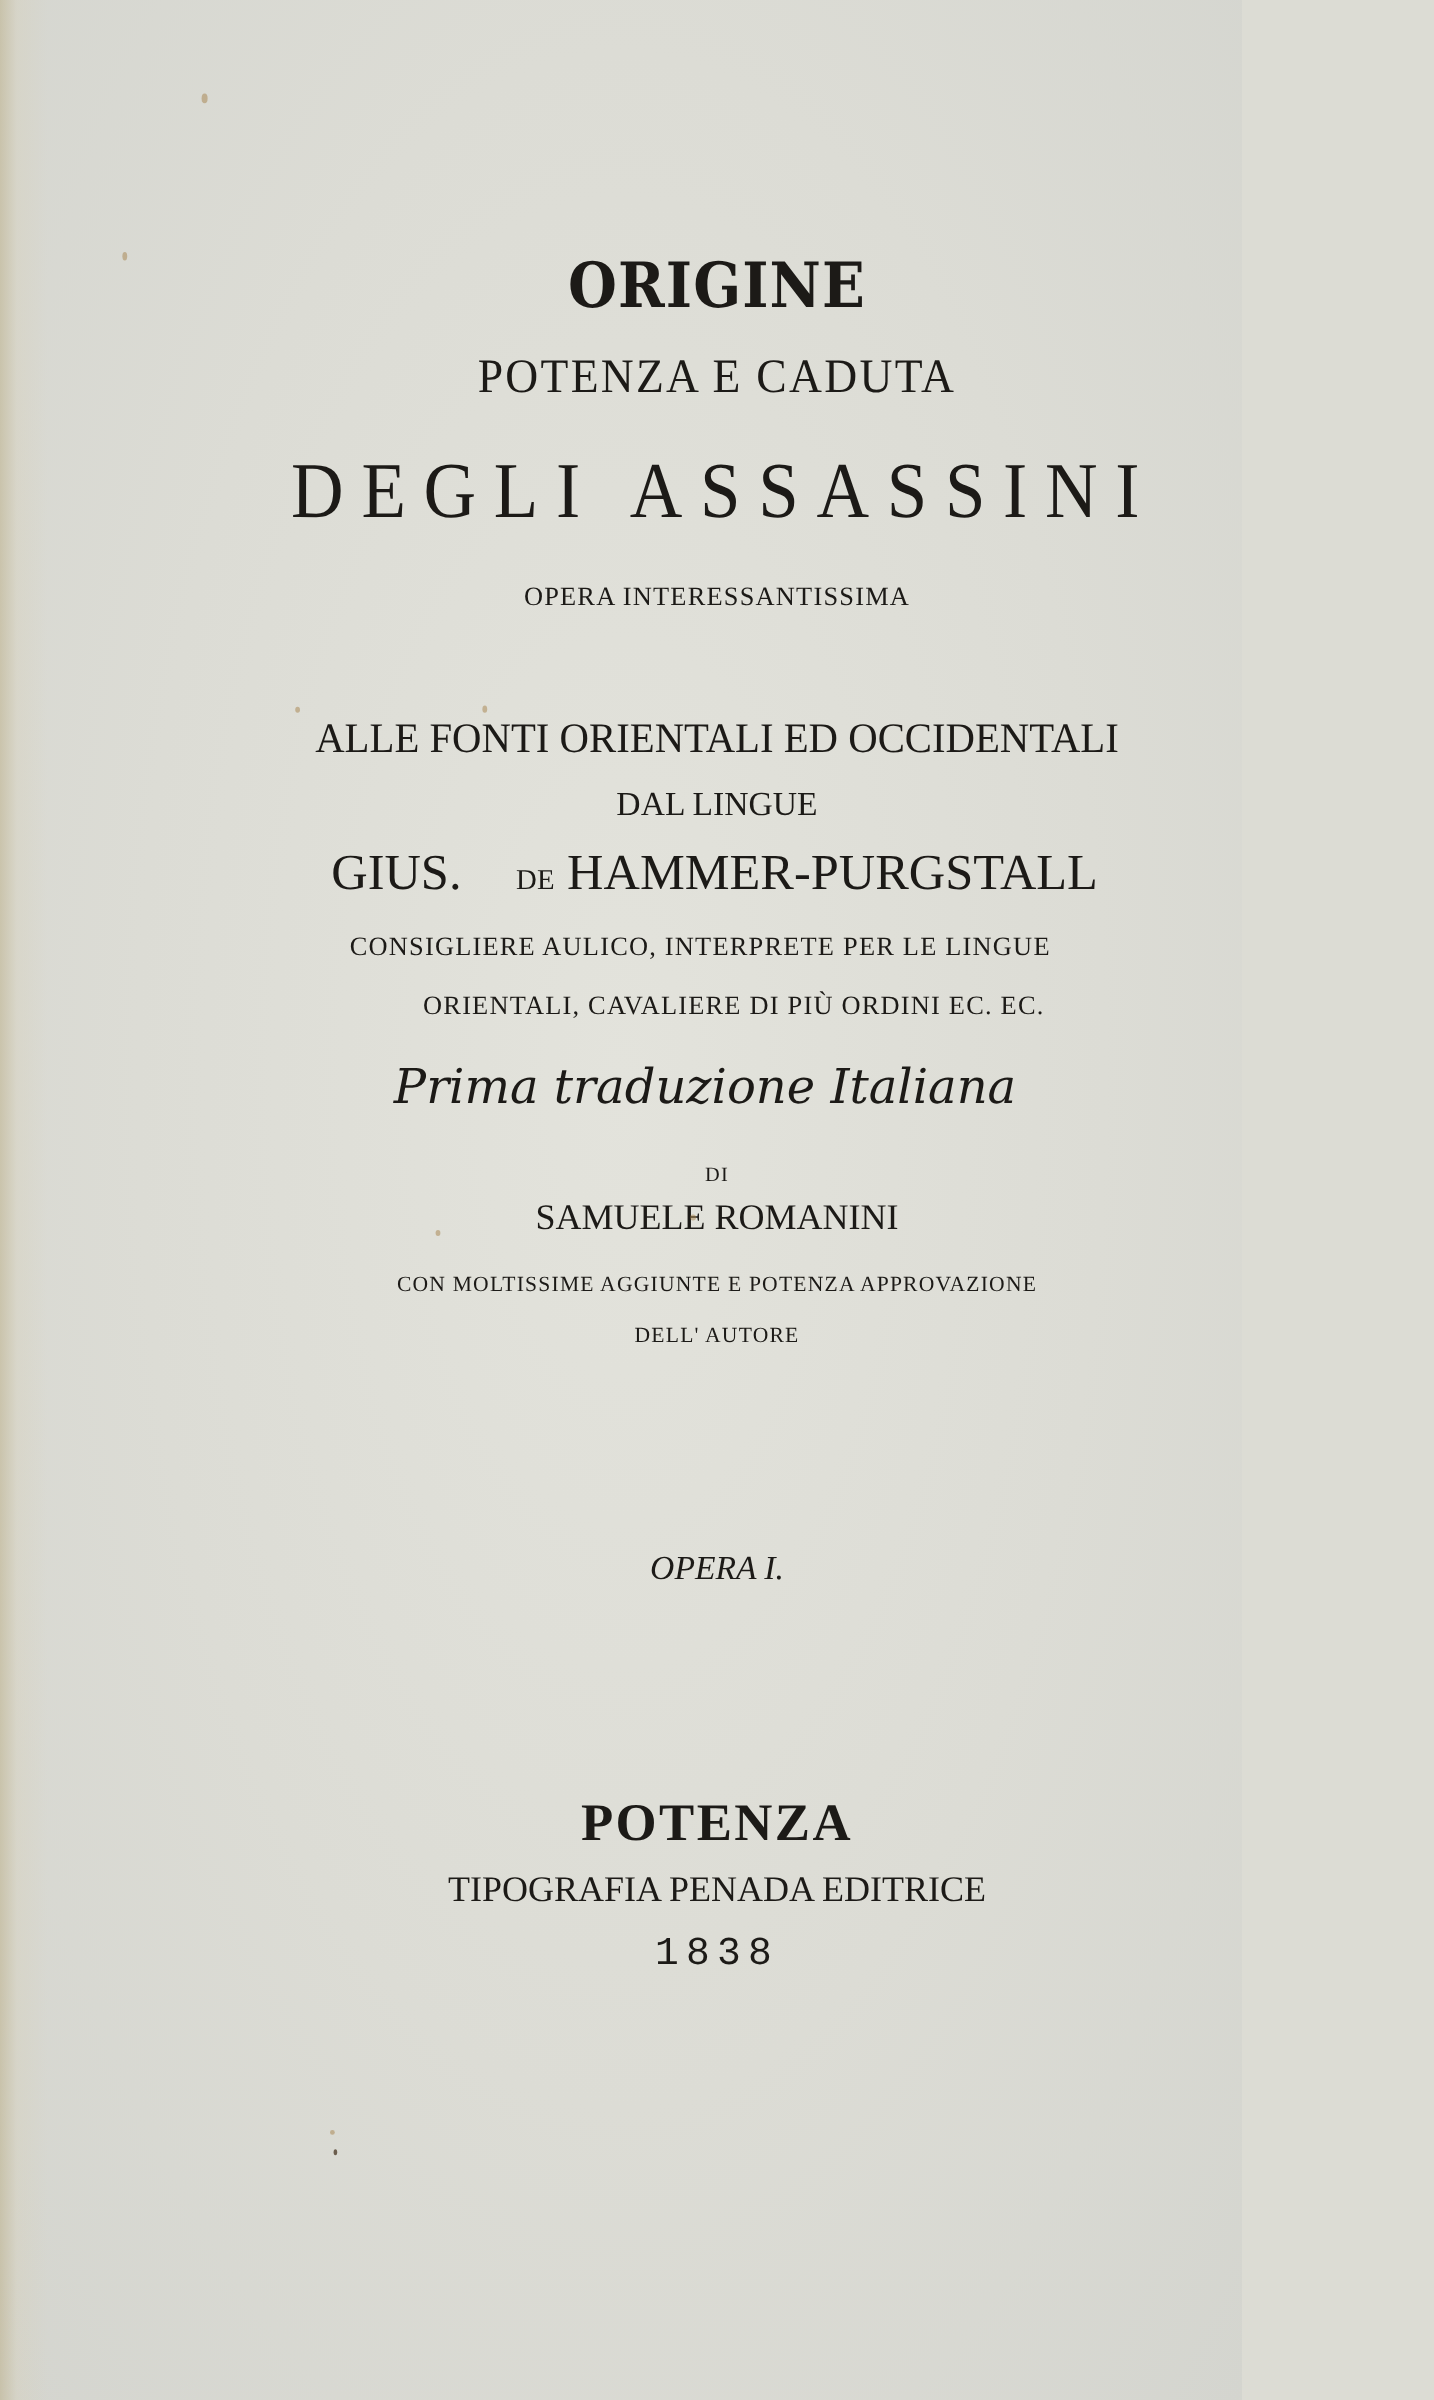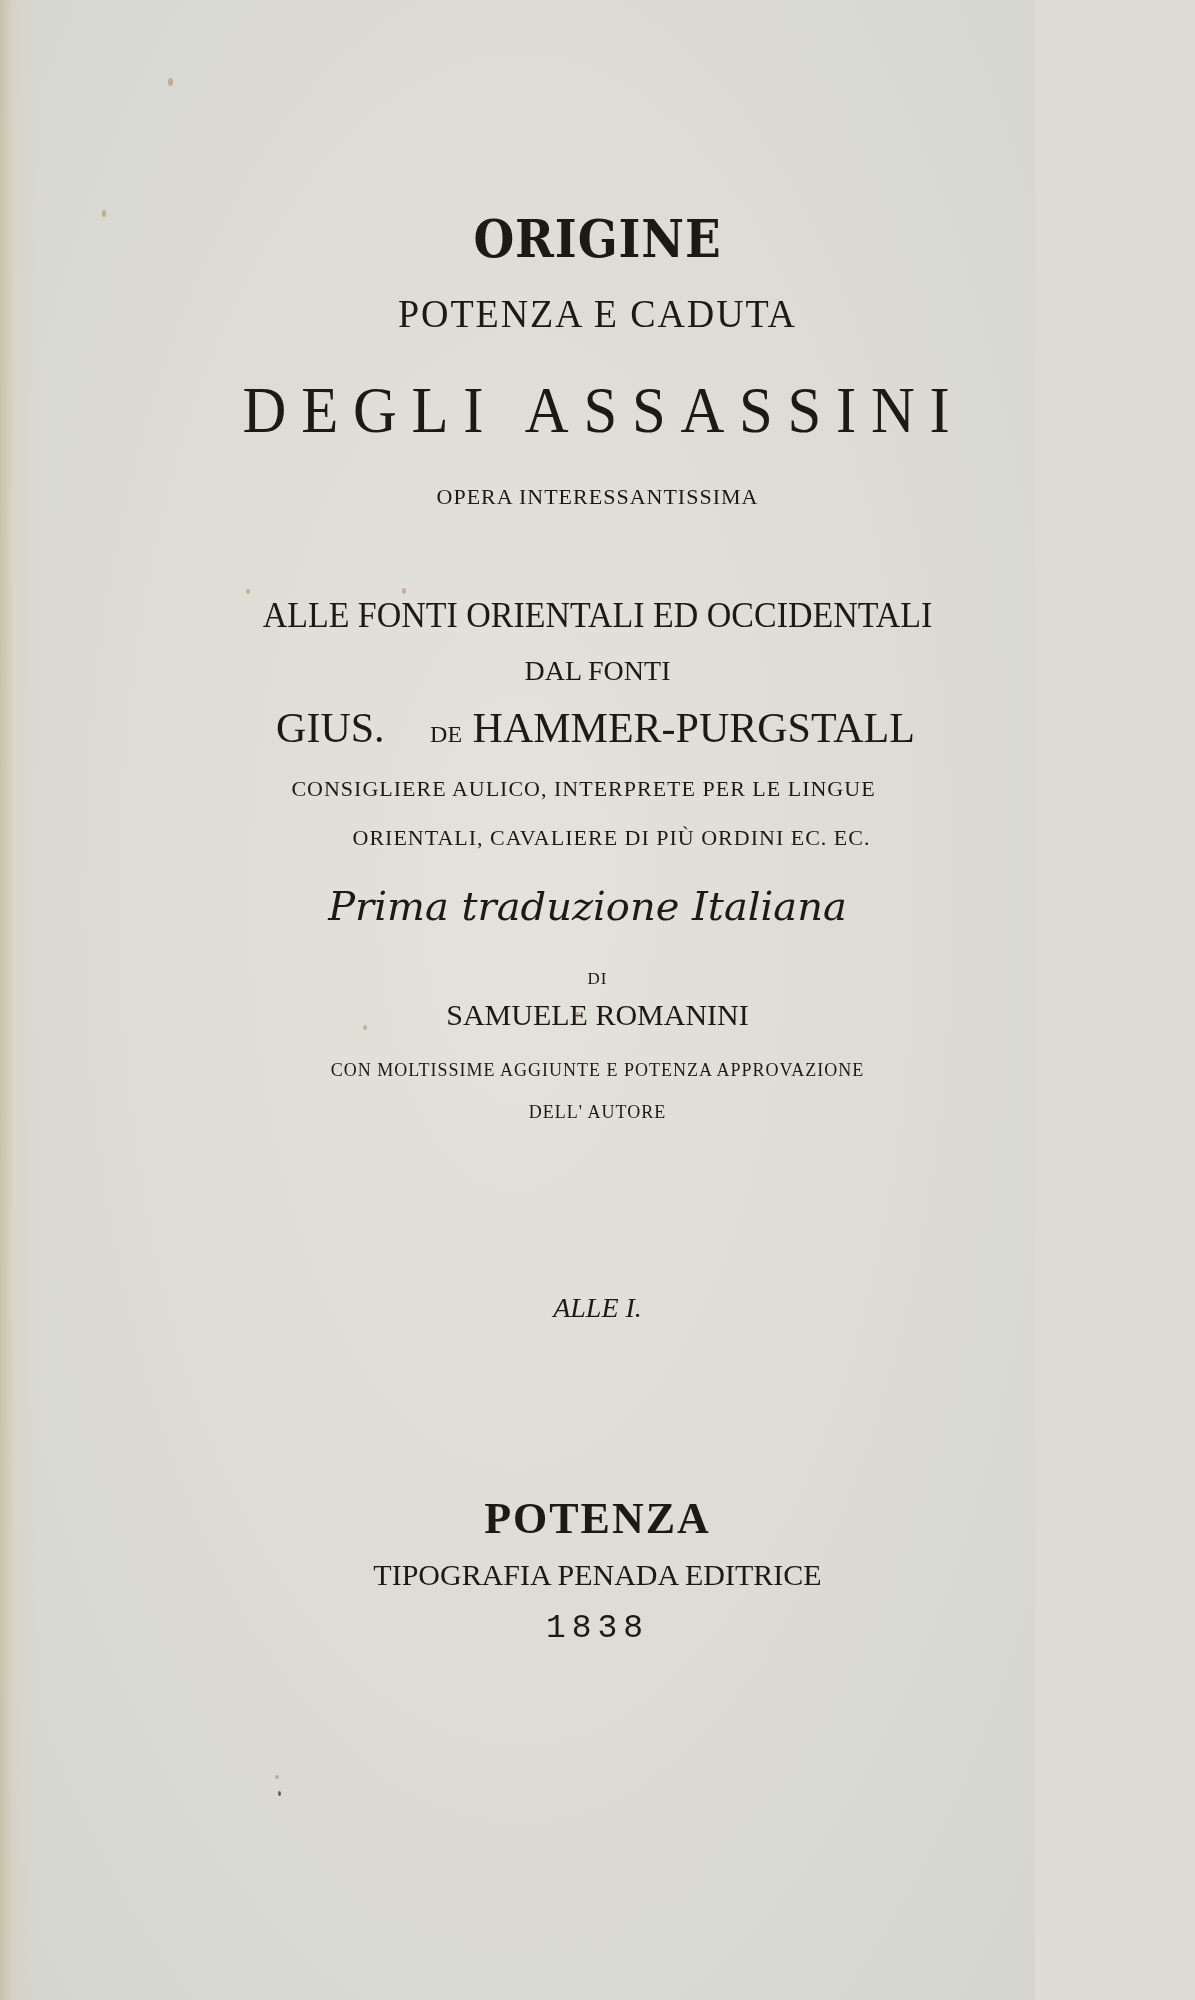--- a/index.html
+++ b/index.html
@@ -106,37 +106,37 @@
 <body>
 
 <div class="page">
 
   <div class="line origine">ORIGINE</div>
   <div class="line potenza">POTENZA E CADUTA</div>
   <div class="line degli">DEGLI ASSASSINI</div>
 
   <div class="line opera">OPERA INTERESSANTISSIMA</div>
   <div class="line alle">ALLE FONTI ORIENTALI ED OCCIDENTALI</div>
-  <div class="line dal">DAL FONTI</div>
+  <div class="line dal">DAL LINGUE</div>
 
   <div class="line gius">
     <span>GIUS.</span>
     <span class="de">DE</span>
     <span>HAMMER-PURGSTALL</span>
   </div>
   <div class="line consigliere">CONSIGLIERE AULICO, INTERPRETE PER LE LINGUE</div>
   <div class="line orientali">ORIENTALI, CAVALIERE DI PIÙ ORDINI EC. EC.</div>
 
   <div class="line prima">Prima traduzione Italiana</div>
   <div class="line di">DI</div>
   <div class="line samuele">SAMUELE ROMANINI</div>
   <div class="line con">CON MOLTISSIME AGGIUNTE E POTENZA APPROVAZIONE</div>
   <div class="line dell">DELL' AUTORE</div>
 
-  <div class="line tomo">ALLE I.</div>
+  <div class="line tomo">OPERA I.</div>
 
   <div class="line padova">POTENZA</div>
   <div class="line tipografia">TIPOGRAFIA PENADA EDITRICE</div>
   <div class="line year">1838</div>
 
   <span class="foxing" style="left:168px;top:78px;width:5px;height:8px;"></span>
   <span class="foxing" style="left:102px;top:210px;width:4px;height:7px;"></span>
   <span class="foxing" style="left:246px;top:589px;width:4px;height:5px;"></span>
   <span class="foxing" style="left:402px;top:588px;width:4px;height:6px;"></span>
   <span class="foxing" style="left:363px;top:1025px;width:4px;height:5px;"></span>

